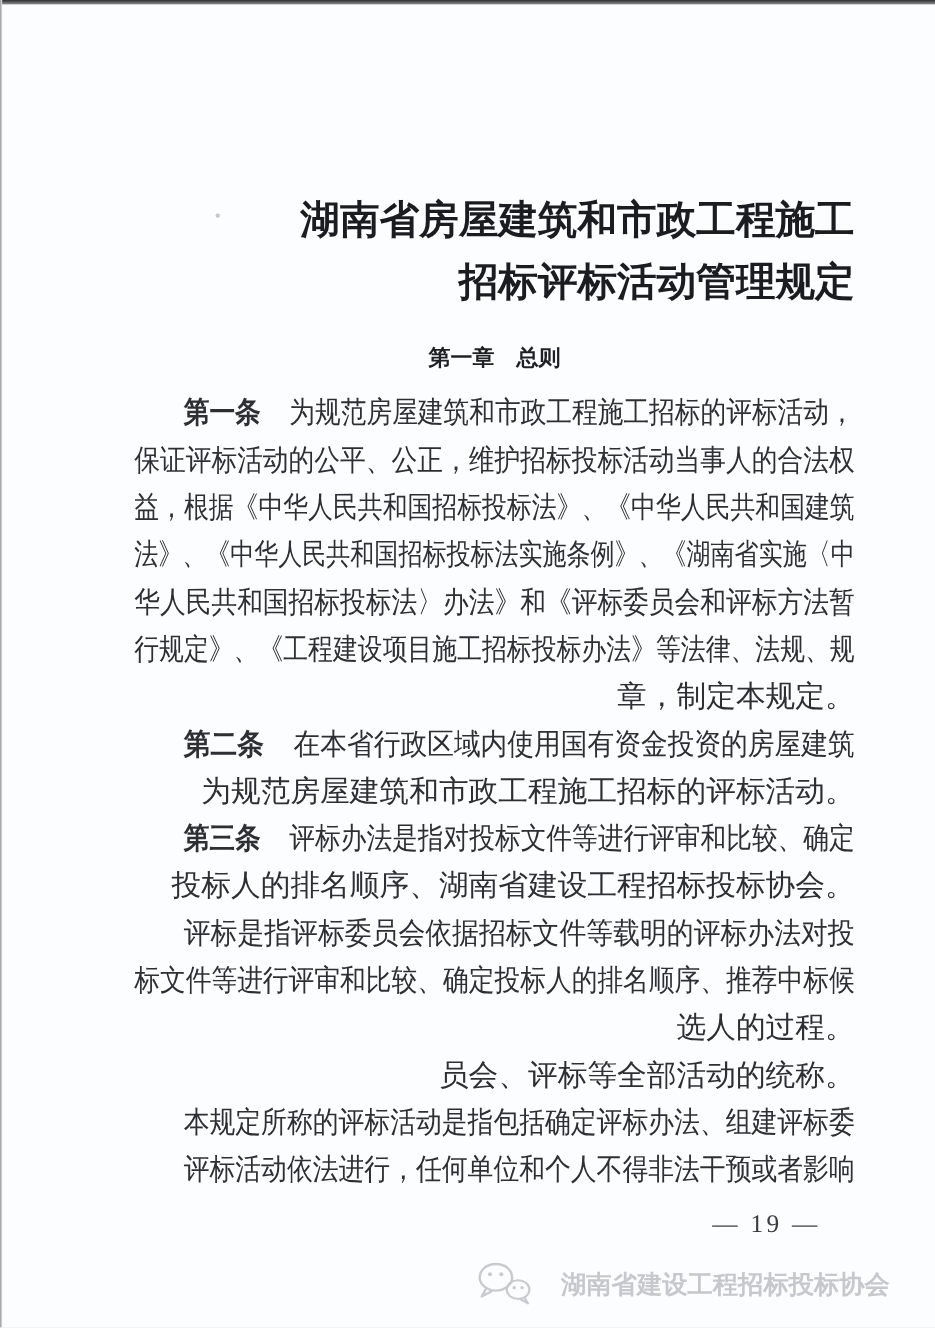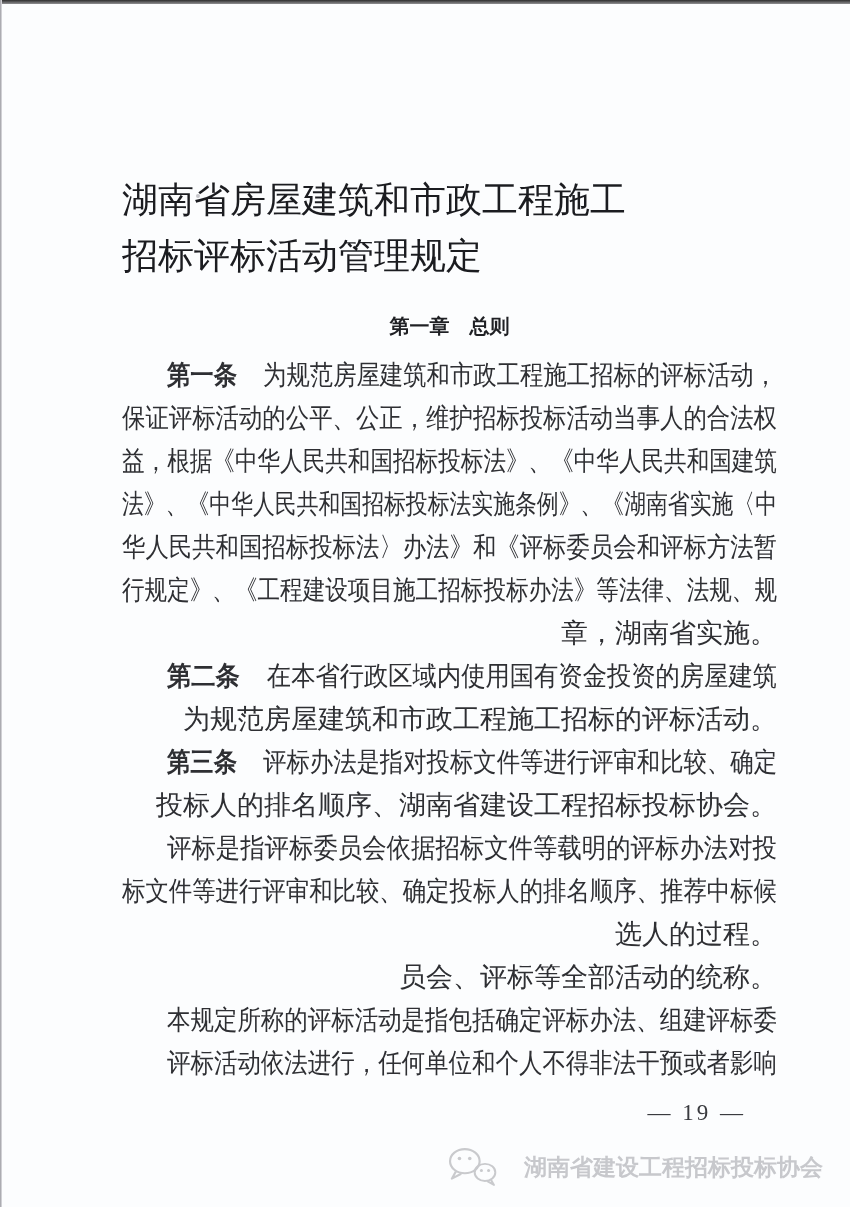--- a/index.html
+++ b/index.html
@@ -11,35 +11,35 @@
   .scan-top{position:absolute;top:0;left:0;right:0;height:4px;
     background:linear-gradient(#2e2e2e,#909093);}
   .scan-left{position:absolute;top:0;left:0;bottom:0;width:2px;
     background:linear-gradient(90deg,#9a9aa0,#e2e2e6);}
   .speck{position:absolute;border-radius:50%;background:#c6c6ca;}
   .speck.s1{left:196px;top:194px;width:4px;height:4px;}
   .speck.s2{left:308px;top:1070px;width:3px;height:3px;opacity:.6;}
 
   .content{position:absolute;left:122px;top:0;width:655px;}
 
-  .title{margin:172px 0 0;text-align:left;font-weight:normal;color:#1b1c20;
+  .title{margin:172px 0 0;text-align:right;font-weight:bold;color:#1b1c20;
     font-size:36px;line-height:56px;white-space:nowrap;letter-spacing:0;}
   .chapter{margin:26px 0 0;text-align:center;font-weight:bold;color:#1f2024;
     font-size:20px;line-height:32px;white-space:nowrap;}
 
   #body-lines{margin-top:12px;font-size:27px;}
   .bodyline{height:43px;line-height:43px;white-space:nowrap;text-align:right;}
   .bodyline.indent{padding-left:45px;}
   .line-inner{display:inline-block;transform-origin:0 50%;white-space:nowrap;}
   .lead{font-weight:bold;margin-right:30px;}
 
   .pagenum{position:absolute;top:1100px;right:104px;font-size:23px;
     color:#3a3b3f;letter-spacing:3px;white-space:nowrap;}
 
-  .footer{position:absolute;top:1146px;right:27px;display:flex;
+  .footer{position:absolute;top:1146px;right:41px;display:flex;
     align-items:center;gap:26px;}
   .footer-text{font-size:23px;font-weight:bold;white-space:nowrap;
     font-family:"Liberation Sans","DejaVu Sans",sans-serif;color:#c7c8cc;}
   .logo{flex:0 0 auto;display:block;}
 </style>
 </head>
 <body>
 
 <div class="page">
   <div class="scan-top"></div>
@@ -55,21 +55,21 @@
 
     <h2 class="chapter">第一章　总则</h2>
 
     <div id="body-lines">
         <div class="bodyline indent"><span class="line-inner" style="transform: scaleX(0.865248);"><b class="lead">第一条</b>为规范房屋建筑和市政工程施工招标的评标活动，</span></div>
         <div class="bodyline"><span class="line-inner" style="transform: scaleX(0.866402);">保证评标活动的公平、公正，维护招标投标活动当事人的合法权</span></div>
         <div class="bodyline"><span class="line-inner" style="transform: scaleX(0.836526);">益，根据《中华人民共和国招标投标法》、《中华人民共和国建筑</span></div>
         <div class="bodyline"><span class="line-inner" style="transform: scaleX(0.808642);">法》、《中华人民共和国招标投标法实施条例》、《湖南省实施〈中</span></div>
         <div class="bodyline"><span class="line-inner" style="transform: scaleX(0.866402);">华人民共和国招标投标法〉办法》和《评标委员会和评标方法暂</span></div>
         <div class="bodyline"><span class="line-inner" style="transform: scaleX(0.836526);">行规定》、《工程建设项目施工招标投标办法》等法律、法规、规</span></div>
-        <div class="bodyline"><span class="line-inner">章，湖南省实施。</span></div>
+        <div class="bodyline"><span class="line-inner">章，制定本规定。</span></div>
         <div class="bodyline indent"><span class="line-inner" style="transform: scaleX(0.899705);"><b class="lead">第二条</b>在本省行政区域内使用国有资金投资的房屋建筑</span></div>
         <div class="bodyline"><span class="line-inner">为规范房屋建筑和市政工程施工招标的评标活动。</span></div>
         <div class="bodyline indent"><span class="line-inner" style="transform: scaleX(0.865248);"><b class="lead">第三条</b>评标办法是指对投标文件等进行评审和比较、确定</span></div>
         <div class="bodyline"><span class="line-inner">投标人的排名顺序、湖南省建设工程招标投标协会。</span></div>
         <div class="bodyline indent"><span class="line-inner" style="transform: scaleX(0.903704);">评标是指评标委员会依据招标文件等载明的评标办法对投</span></div>
         <div class="bodyline"><span class="line-inner" style="transform: scaleX(0.866402);">标文件等进行评审和比较、确定投标人的排名顺序、推荐中标候</span></div>
         <div class="bodyline"><span class="line-inner">选人的过程。</span></div>
         <div class="bodyline"><span class="line-inner">员会、评标等全部活动的统称。</span></div>
         <div class="bodyline indent"><span class="line-inner" style="transform: scaleX(0.868946);">本规定所称的评标活动是指包括确定评标办法、组建评标委</span></div>
         <div class="bodyline indent"><span class="line-inner" style="transform: scaleX(0.868946);">评标活动依法进行，任何单位和个人不得非法干预或者影响</span></div>

